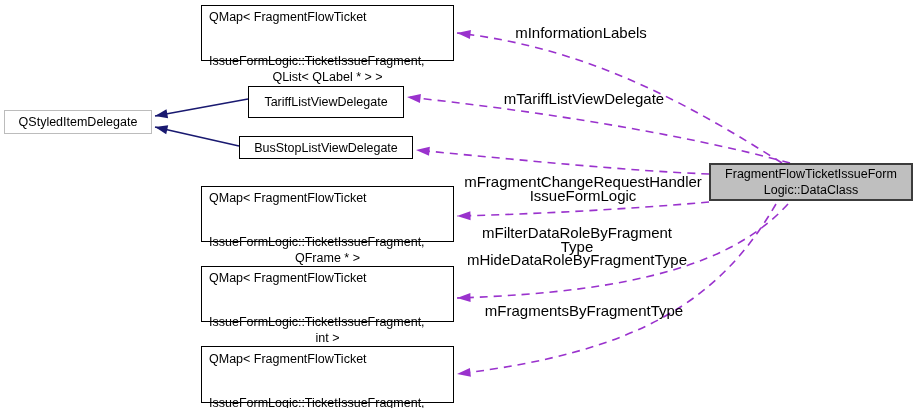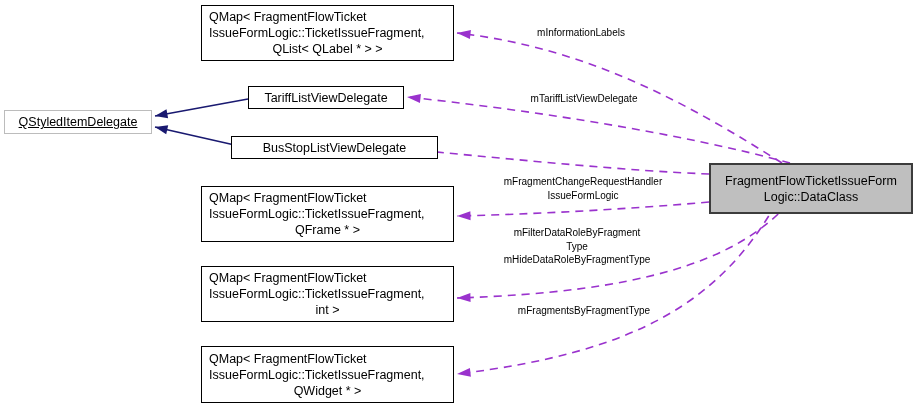--- a/index.html
+++ b/index.html
@@ -15,30 +15,30 @@
   .node{
     position:absolute;
     box-sizing:border-box;
     background:#ffffff;
     border:1.5px solid #000000;
     display:flex;flex-direction:column;justify-content:center;
     padding:2px 7px;
     font-size:12.5px;line-height:16px;
     white-space:nowrap;
   }
-  .node.ext{border:1.5px solid #bcbcbc;text-decoration:underline;}
+  .node.ext{border:1.5px solid #bcbcbc;}
   .node.hl{background:#bfbfbf;border:2.5px solid #3c3c3c;}
   .ln{white-space:nowrap;}
-  .tl{text-align:left;}
+  .tl{text-align:left;margin-top:28px;}
   .tc{text-align:center;}
   .elabel{
     position:absolute;
     transform:translate(-50%,-50%);
     text-align:center;
-    font-size:10px;line-height:13.5px;
+    font-size:15px;line-height:13.5px;
     white-space:nowrap;
   }
 </style>
 </head>
 <body>
 
 <div id="canvas">
 
   <svg id="edges" width="917" height="408" viewBox="0 0 917 408">
     <defs>
@@ -64,25 +64,25 @@
   <div class="node ext" style="left:4px;top:110px;width:148px;height:24px">
     <div class="ln tc">QStyledItemDelegate</div>
   </div>
 
   <div class="node" style="left:201px;top:5px;width:253px;height:56px">
     <div class="ln tl">QMap&lt; FragmentFlowTicket</div>
     <div class="ln tl">IssueFormLogic::TicketIssueFragment,</div>
     <div class="ln tc">QList&lt; QLabel * &gt; &gt;</div>
   </div>
 
-  <div class="node" style="left:248px;top:86px;width:156px;height:23px">
+  <div class="node" style="left:248px;top:86px;width:156px;height:32px">
     <div class="ln tc">TariffListViewDelegate</div>
   </div>
 
-  <div class="node" style="left:231px;top:136px;width:207px;height:23px">
+  <div class="node" style="left:239px;top:136px;width:174px;height:23px">
     <div class="ln tc">BusStopListViewDelegate</div>
   </div>
 
   <div class="node" style="left:201px;top:186px;width:253px;height:56px">
     <div class="ln tl">QMap&lt; FragmentFlowTicket</div>
     <div class="ln tl">IssueFormLogic::TicketIssueFragment,</div>
     <div class="ln tc">QFrame * &gt;</div>
   </div>
 
   <div class="node" style="left:201px;top:266px;width:253px;height:56px">
@@ -90,21 +90,21 @@
     <div class="ln tl">IssueFormLogic::TicketIssueFragment,</div>
     <div class="ln tc">int &gt;</div>
   </div>
 
   <div class="node" style="left:201px;top:346px;width:253px;height:57px">
     <div class="ln tl">QMap&lt; FragmentFlowTicket</div>
     <div class="ln tl">IssueFormLogic::TicketIssueFragment,</div>
     <div class="ln tc">QWidget * &gt;</div>
   </div>
 
-  <div class="node hl" style="left:709px;top:163px;width:204px;height:51px">
+  <div class="node hl" style="left:709px;top:163px;width:204px;height:38px">
     <div class="ln tc">FragmentFlowTicketIssueForm</div>
     <div class="ln tc">Logic::DataClass</div>
   </div>
 
   <div class="elabel" style="left:581px;top:33px">
     <div class="ln">mInformationLabels</div>
   </div>
 
   <div class="elabel" style="left:584px;top:99px">
     <div class="ln">mTariffListViewDelegate</div>

